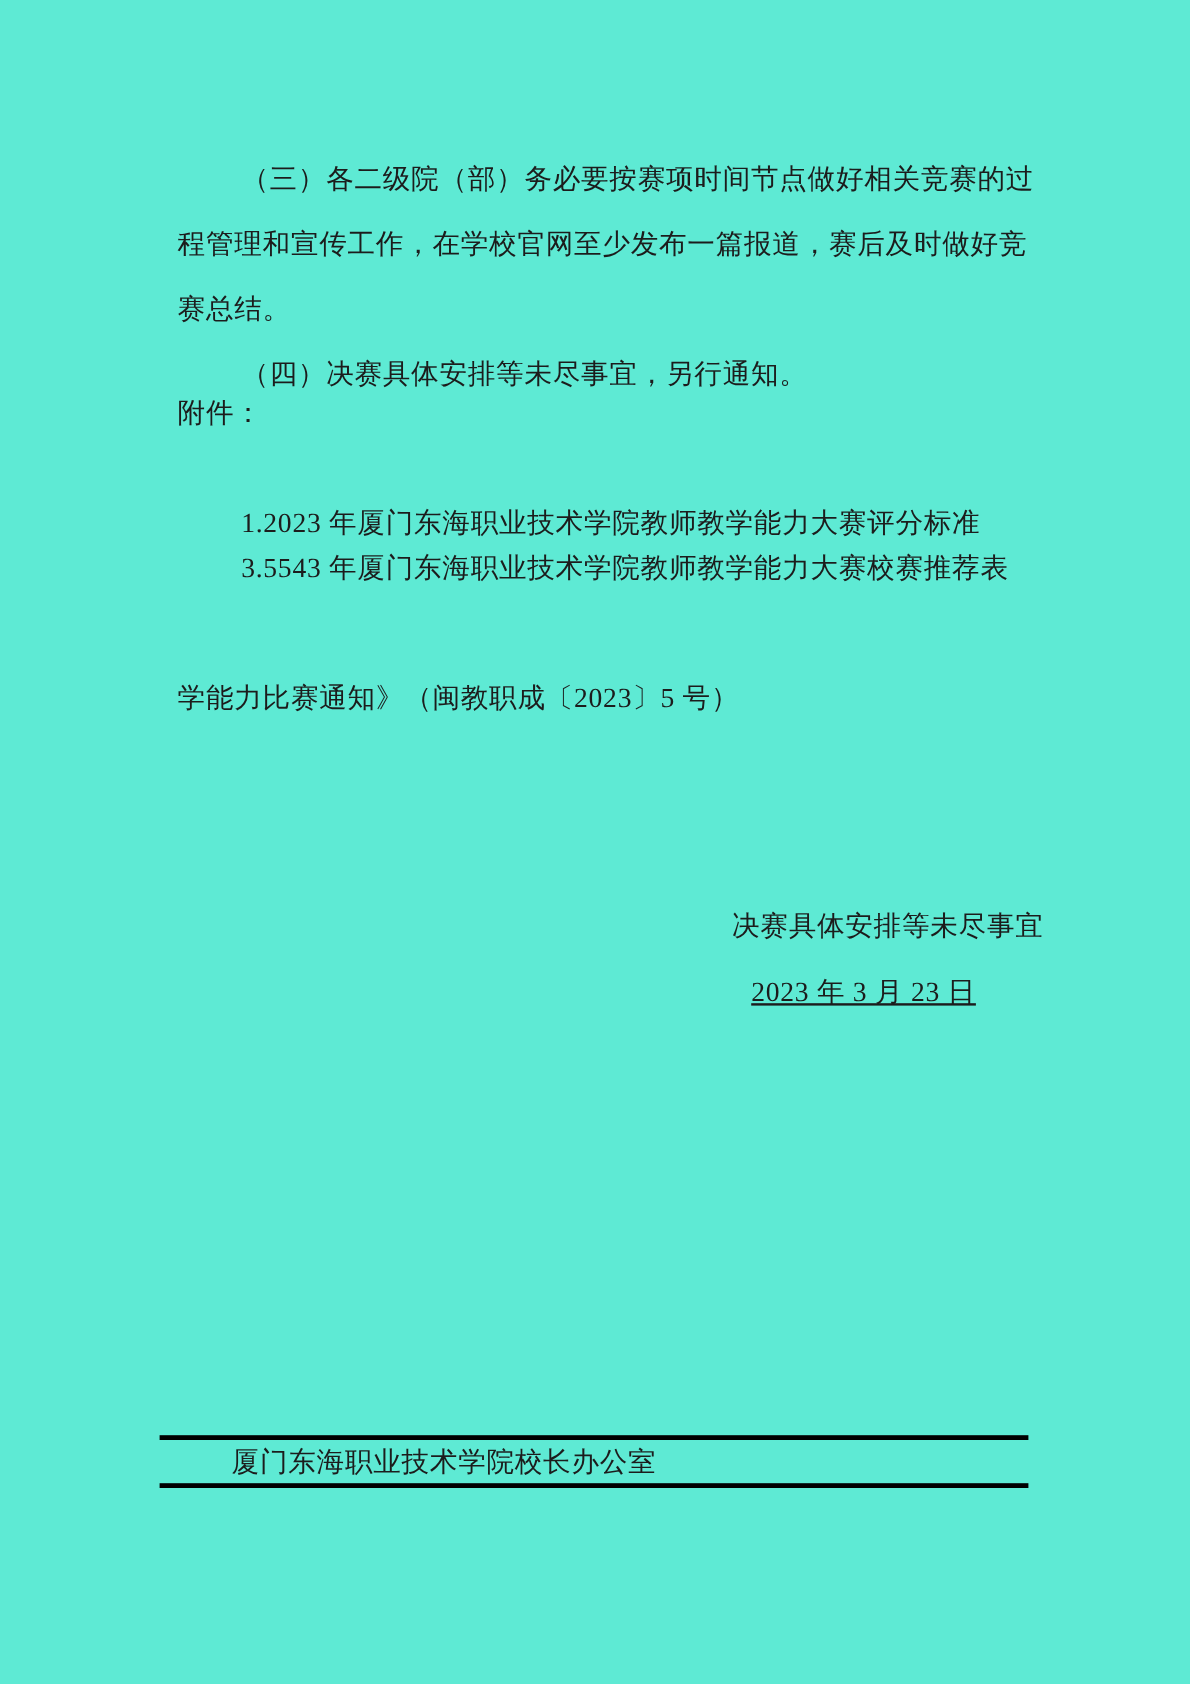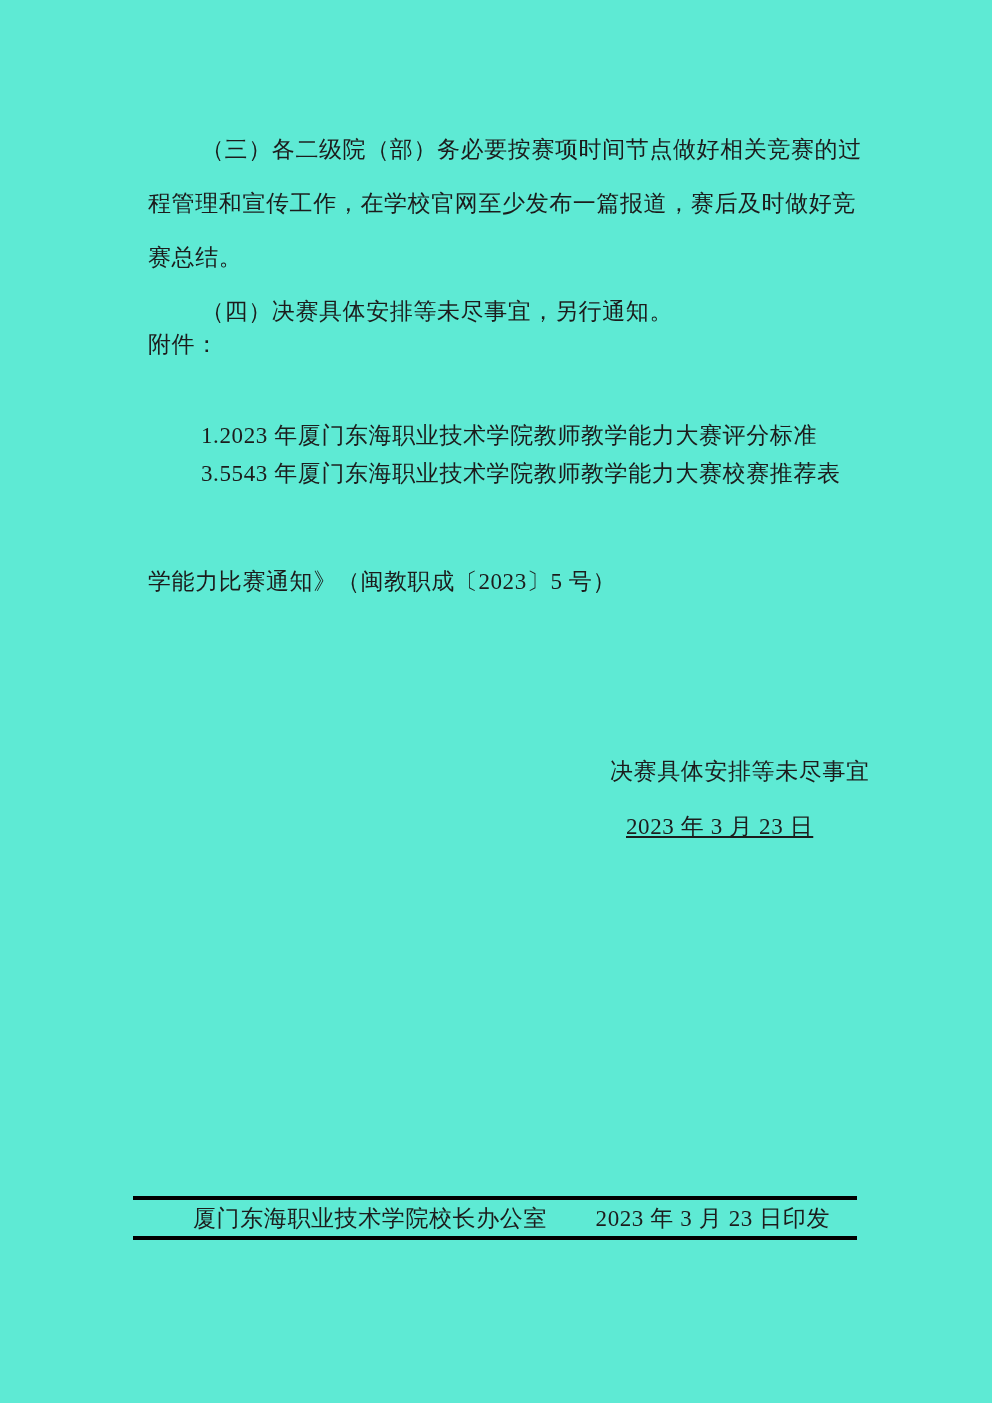--- a/index.html
+++ b/index.html
@@ -78,16 +78,15 @@
 
   <div class="ln indent" style="top:420px">1.2023 年厦门东海职业技术学院教师教学能力大赛评分标准</div>
   <div class="ln indent" style="top:458px">3.5543 年厦门东海职业技术学院教师教学能力大赛校赛推荐表</div>
   <div class="ln" style="top:566px">学能力比赛通知》（闽教职成〔2023〕5 号）</div>
 
   <div class="sig-org">决赛具体安排等未尽事宜</div>
   <div class="sig-date">2023 年 3 月 23 日</div>
 
   <div class="footer-bar">
     <span>厦门东海职业技术学院校长办公室</span>
-    <span>2023 年 3 月 23 日印发</span>
   </div>
 
 </div>
 
 </body></html>

